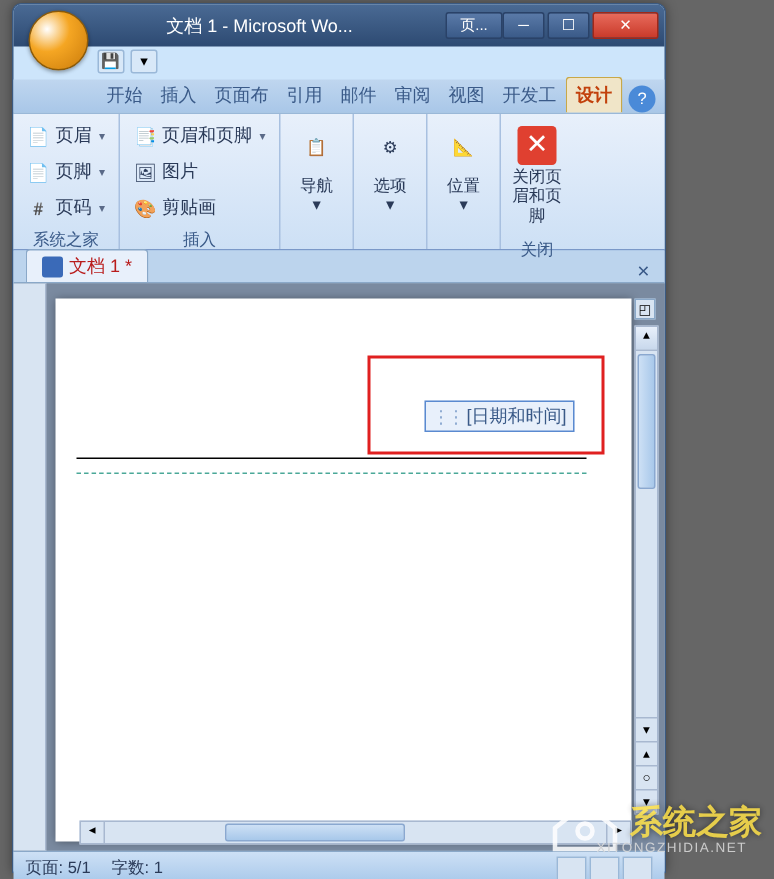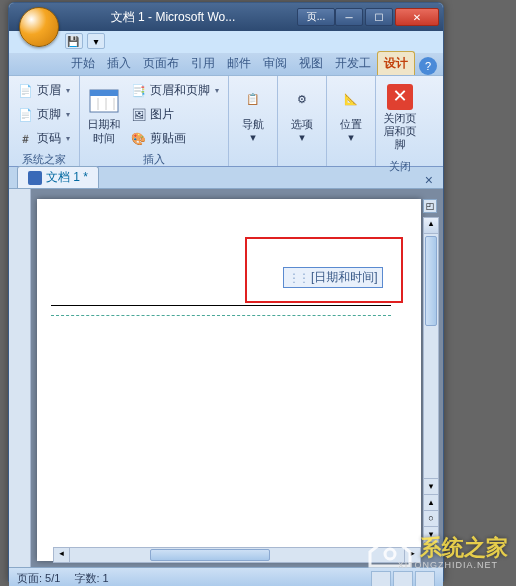--- a/index.html
+++ b/index.html
@@ -33,21 +33,21 @@
 .rbtn { display: flex; align-items: center; gap: 3px; padding: 2px 4px; font-size: 12px; color: #2a3a58; cursor: pointer; border: 1px solid transparent; border-radius: 2px; white-space: nowrap; }
 .rbtn .ico { width: 16px; height: 16px; display: inline-flex; align-items: center; justify-content: center; }
 .rbtn .dd { font-size: 8px; color: #5a6a88; margin-left: 2px; }
 
 .vstack { display: flex; flex-direction: column; gap: 1px; }
 .bigbtn { width: 40px; display: flex; flex-direction: column; align-items: center; justify-content: center; padding: 4px 2px; font-size: 11px; color: #2a3a58; cursor: pointer; border: 1px solid transparent; border-radius: 3px; text-align: center; line-height: 1.2; }
 .bigbtn .ico { width: 32px; height: 32px; margin-bottom: 2px; display: flex; align-items: center; justify-content: center; }
 .close-hf .ico { background: #e04030; color: #fff; border-radius: 3px; font-size: 18px; width: 26px; height: 26px; }
 
 .doctabs { height: 22px; background: #bcd4ed; border-bottom: 1px solid #8aa8c8; display: flex; align-items: flex-end; padding-left: 8px; }
-.doctab { background: #e8f0fb; border: 1px solid #8aa8c8; border-bottom: none; border-radius: 3px 3px 0 0; padding: 2px 10px; font-size: 12px; color: #0369a1; display: flex; align-items: center; gap: 4px; }
+.doctab { background: #e8f0fb; border: 1px solid #8aa8c8; border-bottom: none; border-radius: 3px 3px 0 0; padding: 2px 10px; font-size: 12px; color: #b91c1c; display: flex; align-items: center; gap: 4px; }
 .doctab .dico { width: 14px; height: 14px; background: #3a6ab8; border-radius: 2px; display:inline-block; }
 .doctab-x { margin-left: auto; margin-right: 6px; color: #3a5a88; font-size: 14px; cursor: pointer; padding: 0 4px; }
 
 .workspace { position: relative; height: 378px; background: #7a8aa0; display: flex; }
 .ruler-v { width: 22px; background: #d8e4f2; border-right: 1px solid #a8b8d0; }
 .docarea { flex: 1; background: #7a8aa0; position: relative; overflow: hidden; }
 .page { position: absolute; top: 10px; left: 6px; right: 22px; bottom: 6px; background: #fff; box-shadow: 0 0 6px rgba(0,0,0,0.4); }
 .highlight-box { position: absolute; top: 48px; left: 214px; width: 158px; height: 66px; border: 2px solid #e02020; }
 .header-field { position: absolute; top: 78px; left: 252px; padding: 1px 4px; border: 1px solid #5a8ad0; background: #e8f0fb; font-size: 12px; color: #3a5a88; display: flex; align-items: center; gap: 3px; }
 .header-field .grip { color: #8aa8d0; letter-spacing: -2px; }
@@ -129,32 +129,20 @@
               <span>页码</span>
               <span class="dd">▾</span>
             </div>
         </div>
       </div>
       <div class="group-label">系统之家</div>
     </div>
 
     <div class="group">
       <div class="group-body">
-        <div class="bigbtn">
-          <span class="ico">
-              <svg viewBox="0 0 32 32">
-                <rect x="2" y="6" width="28" height="22" fill="#fff" stroke="#5a7aa8"></rect>
-                <rect x="2" y="6" width="28" height="6" fill="#4a8ad8"></rect>
-                <line x1="10" y1="14" x2="10" y2="26" stroke="#ccc"></line>
-                <line x1="18" y1="14" x2="18" y2="26" stroke="#ccc"></line>
-                <line x1="26" y1="14" x2="26" y2="26" stroke="#ccc"></line>
-              </svg>
-            </span>
-          <span>日期和时间</span>
-        </div>
         <div class="vstack">
           <div class="rbtn">
               <span class="ico">📑</span>
               <span>页眉和页脚</span>
               <span class="dd">▾</span>
             </div>
           <div class="rbtn">
               <span class="ico">🖼</span>
               <span>图片</span>
             </div>

